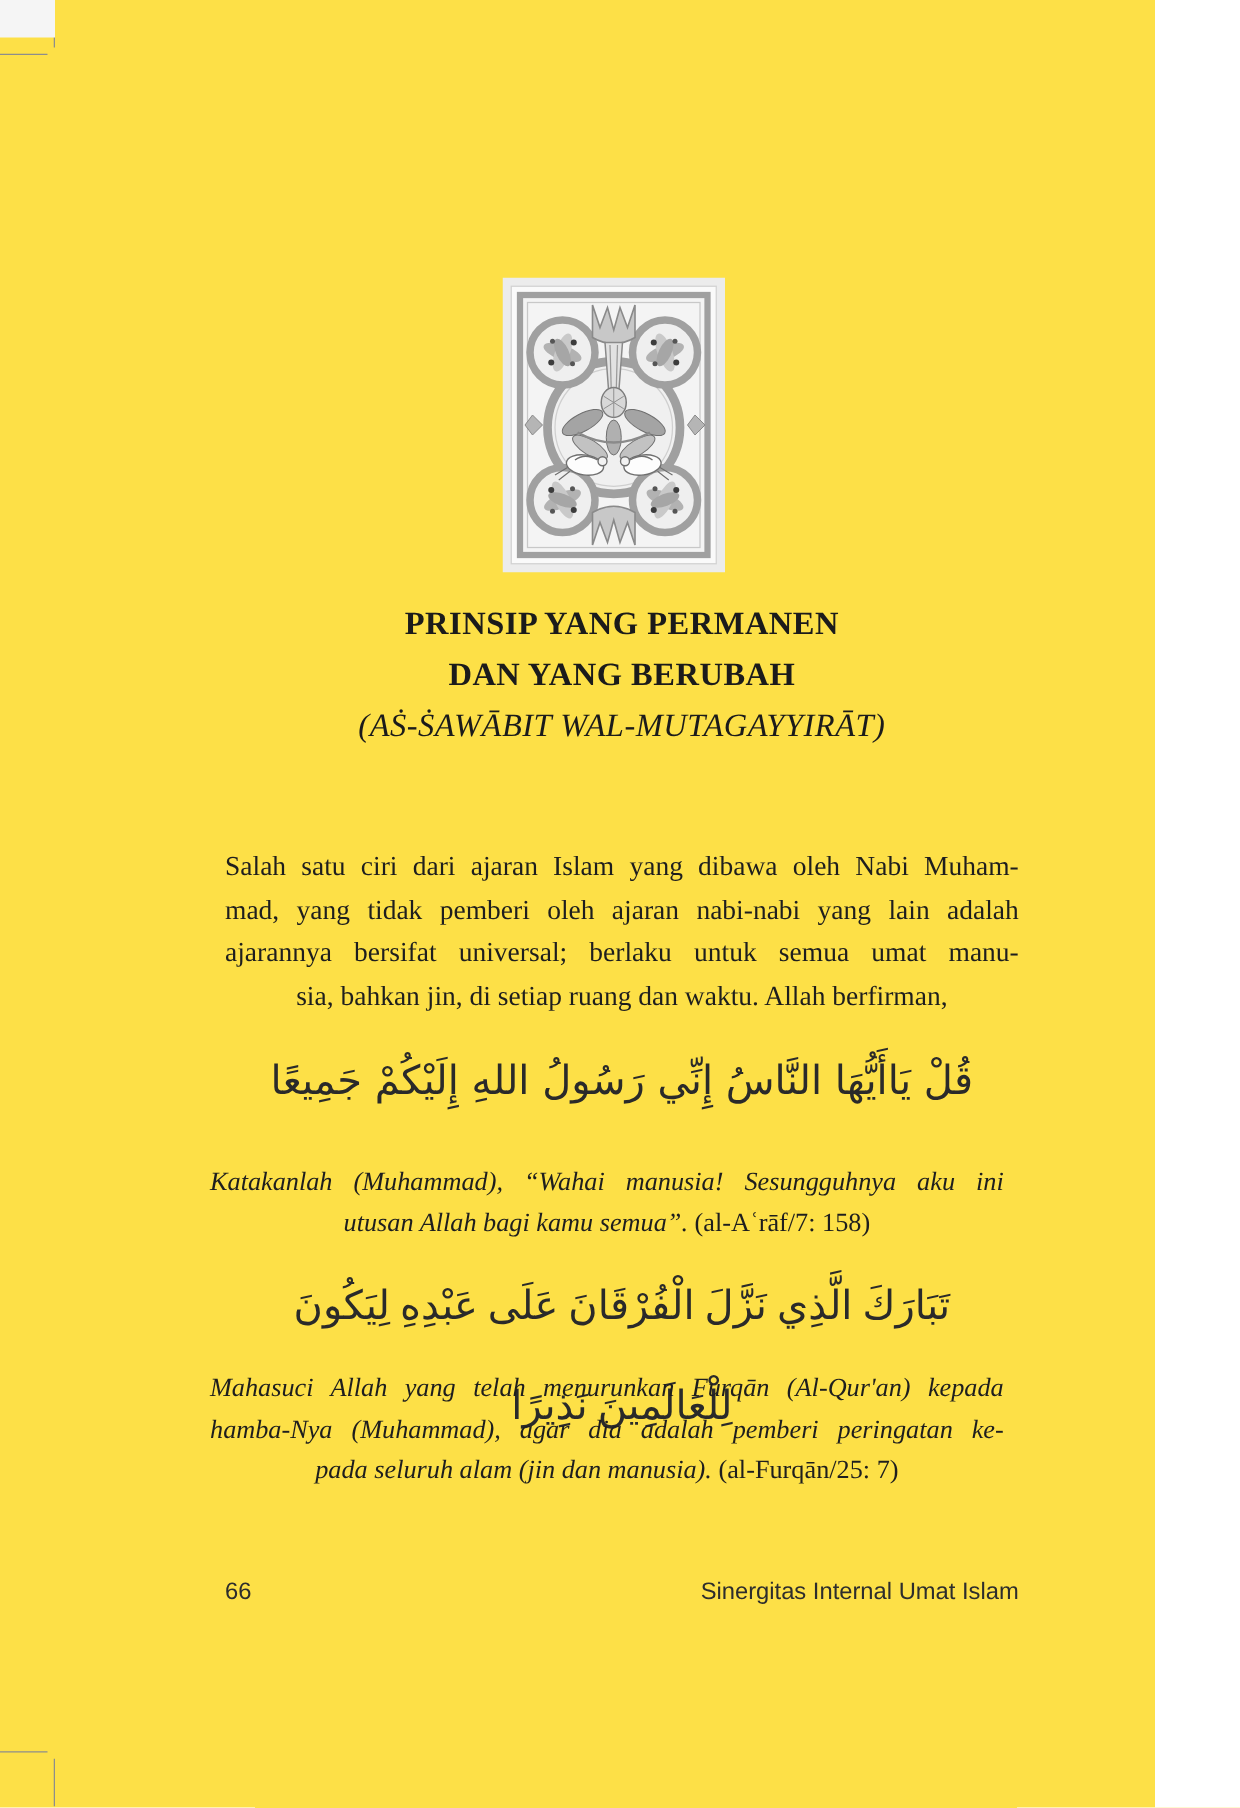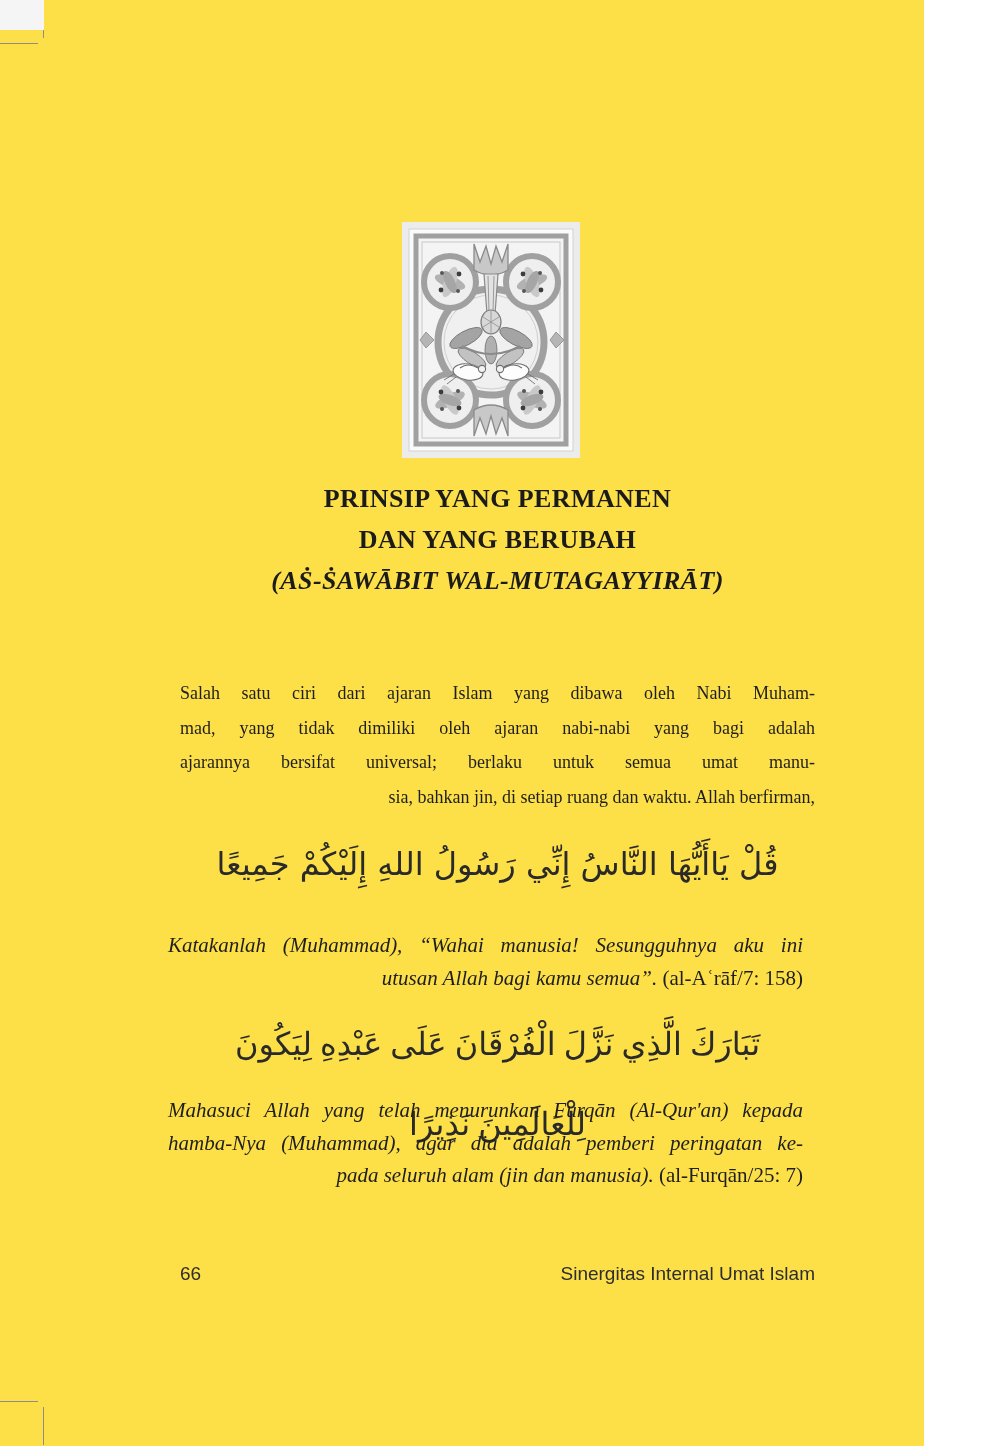--- a/index.html
+++ b/index.html
@@ -31,29 +31,29 @@
   
   .title-block {
     position: absolute; left: 180px; top: 478px; width: 635px;
     text-align: center;
     font-weight: bold;
     font-size: 26px;
     line-height: 41px;
     letter-spacing: 0.4px;
     color: #1b1b1b;
   }
-  .title-block .subtitle { font-style: italic; font-weight: 700; }
+  .title-block .subtitle { font-style: italic; font-weight: 400; }
 
   
   .paragraph {
     position: absolute; left: 180px; top: 676px; width: 635px;
-    font-size: 18px; line-height: 34.5px;
+    font-size: 22px; line-height: 34.5px;
   }
   .jline { text-align: justify; text-align-last: justify; text-justify: inter-word; }
-  .lline { text-align: right; }
+  .lline { text-align: center; }
 
   
   .arabic {
     position: absolute; left: 180px; width: 635px;
     direction: rtl; text-align: center;
     font-family: "DejaVu Sans", sans-serif;
     font-size: 32px; line-height: 80px;
     color: #2a2a2a;
   }
   .arabic.v1 { top: 824px; }
@@ -180,21 +180,21 @@
   </div>
 
   <div class="title-block">
     <div>PRINSIP YANG PERMANEN</div>
     <div>DAN YANG BERUBAH</div>
     <div class="subtitle">(AṠ-ṠAWĀBIT WAL-MUTAGAYYIRĀT)</div>
   </div>
 
   <div class="paragraph">
     <div class="jline">Salah satu ciri dari ajaran Islam yang dibawa oleh Nabi Muham-</div>
-    <div class="jline">mad, yang tidak dimiliki oleh ajaran nabi-nabi yang bagi adalah</div>
+    <div class="jline">mad, yang tidak pemberi oleh ajaran nabi-nabi yang lain adalah</div>
     <div class="jline">ajarannya bersifat universal; berlaku untuk semua umat manu-</div>
     <div class="lline">sia, bahkan jin, di setiap ruang dan waktu. Allah berfirman,</div>
   </div>
 
   <div class="arabic v1" dir="rtl">قُلْ يَاأَيُّهَا النَّاسُ إِنِّي رَسُولُ اللهِ إِلَيْكُمْ جَمِيعًا</div>
 
   <div class="translation t1">
     <div class="jline">Katakanlah (Muhammad), “Wahai manusia! Sesungguhnya aku ini</div>
     <div class="lline"><span>utusan Allah bagi kamu semua”. </span><span class="ref">(al-Aʿrāf/7: 158)</span></div>
   </div>

